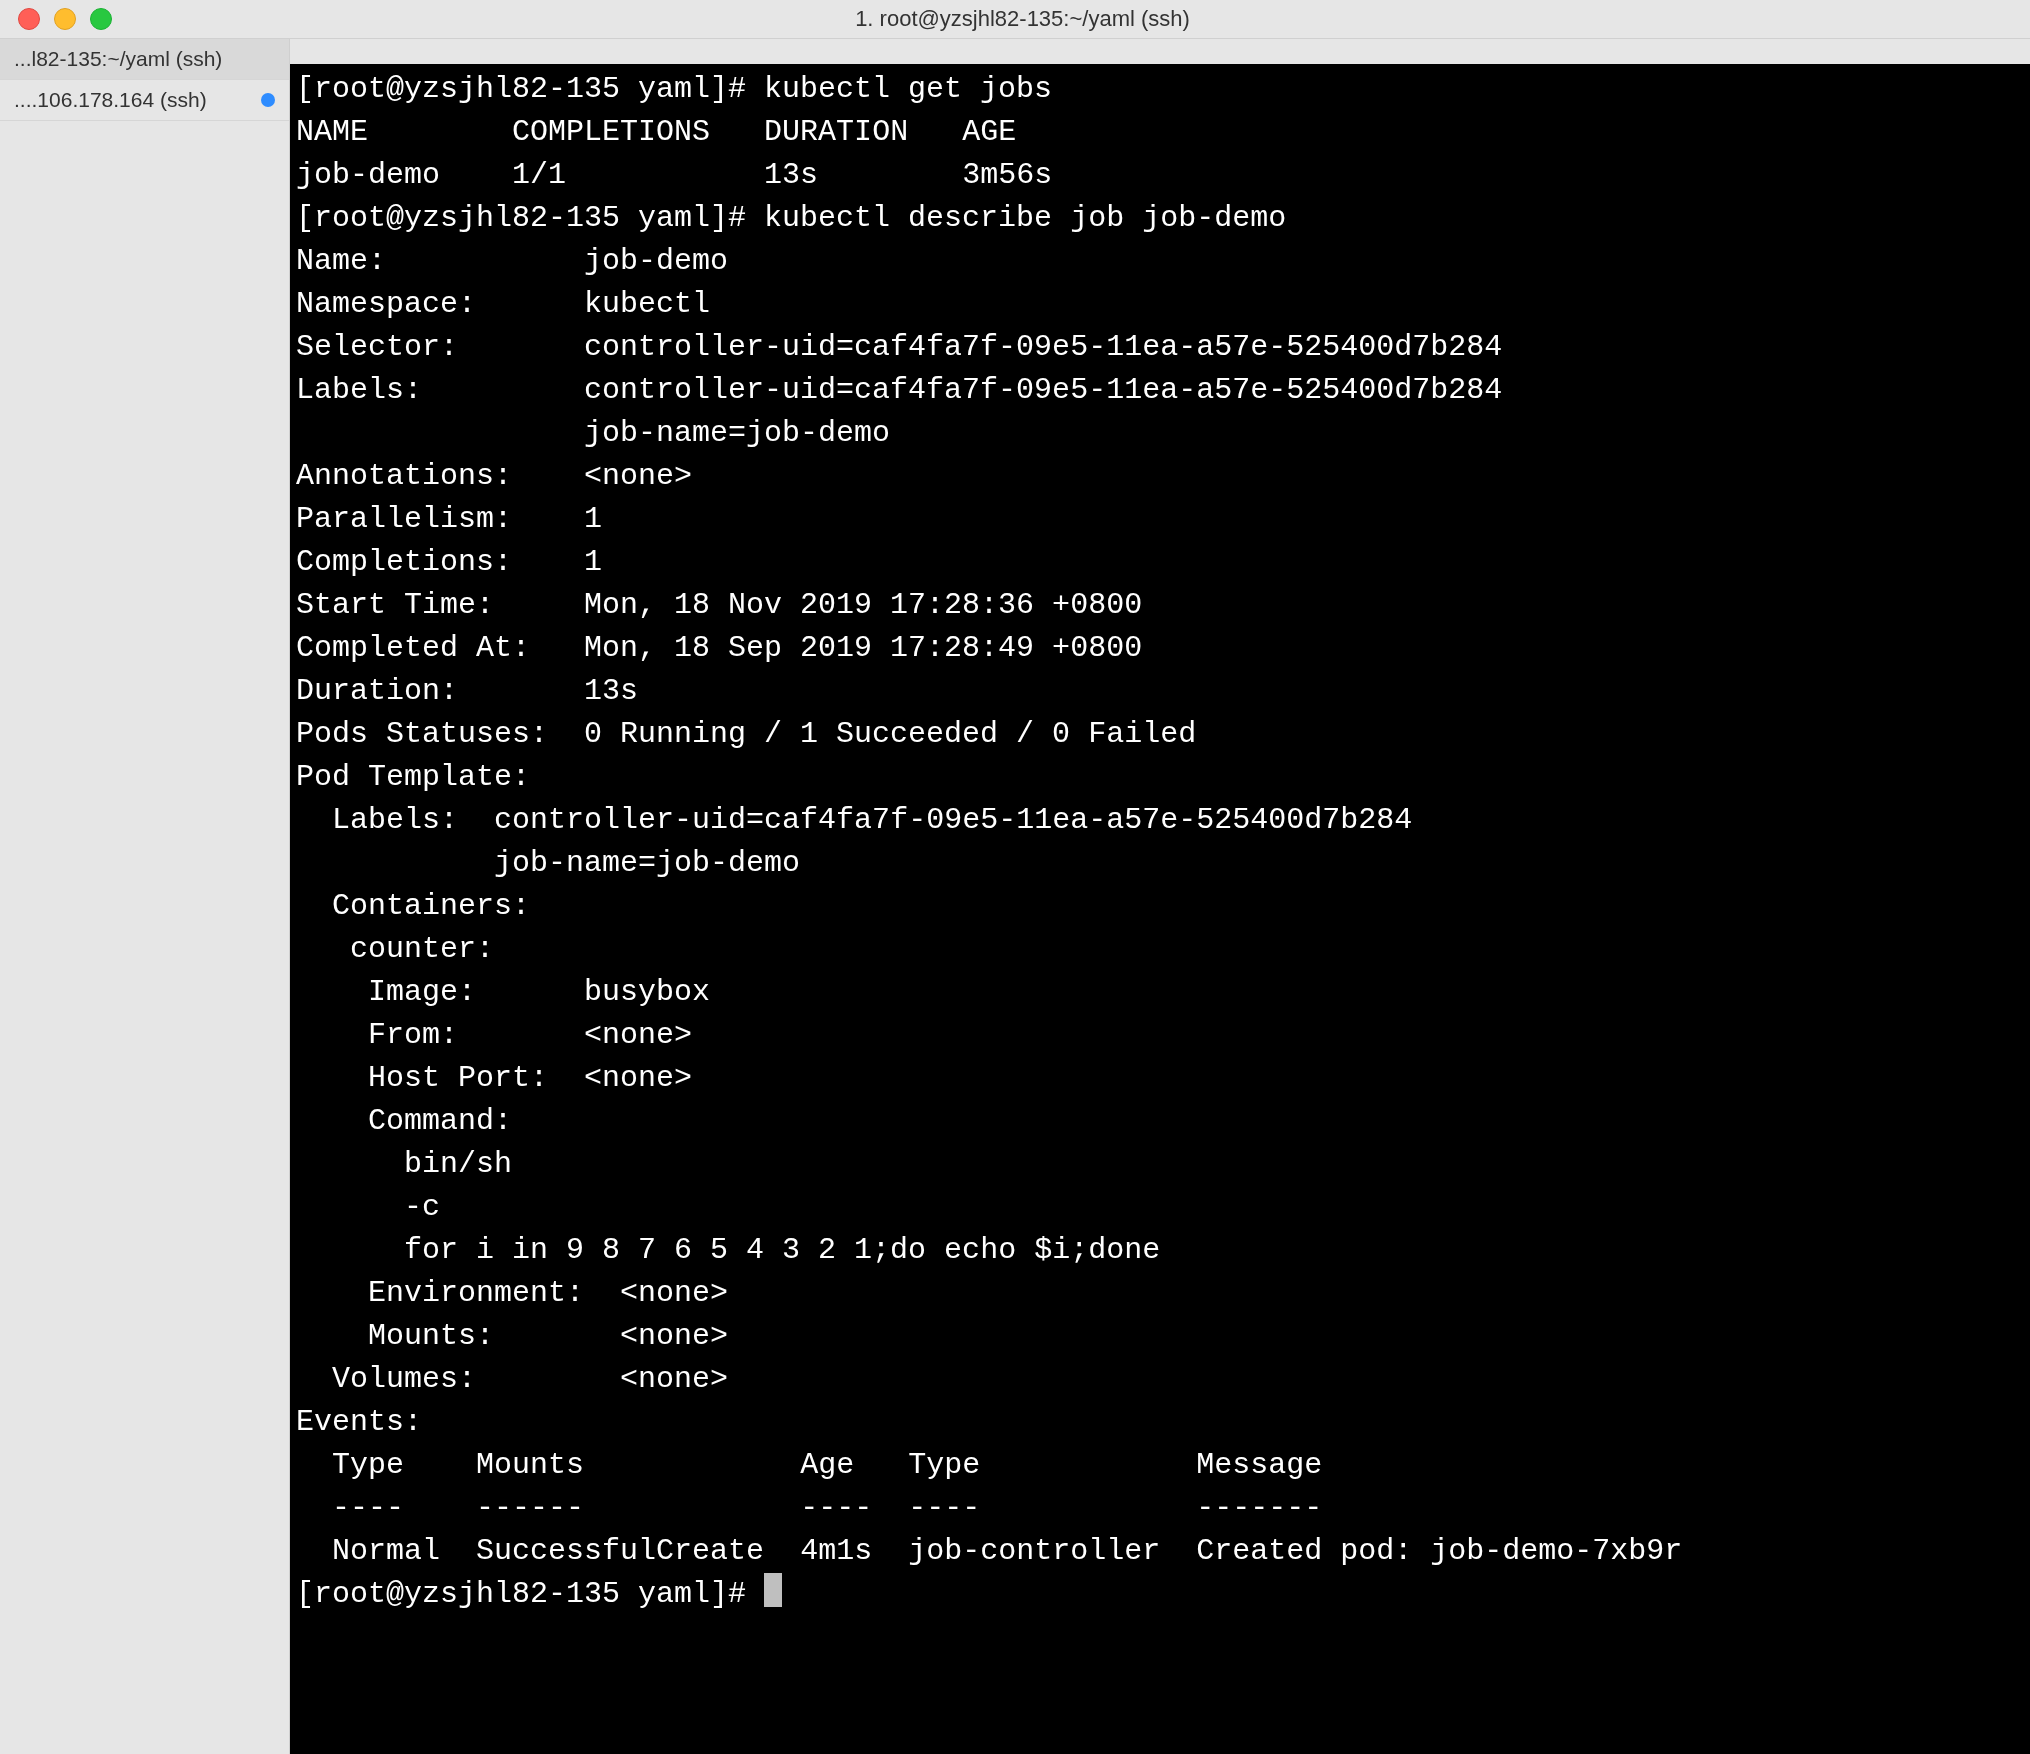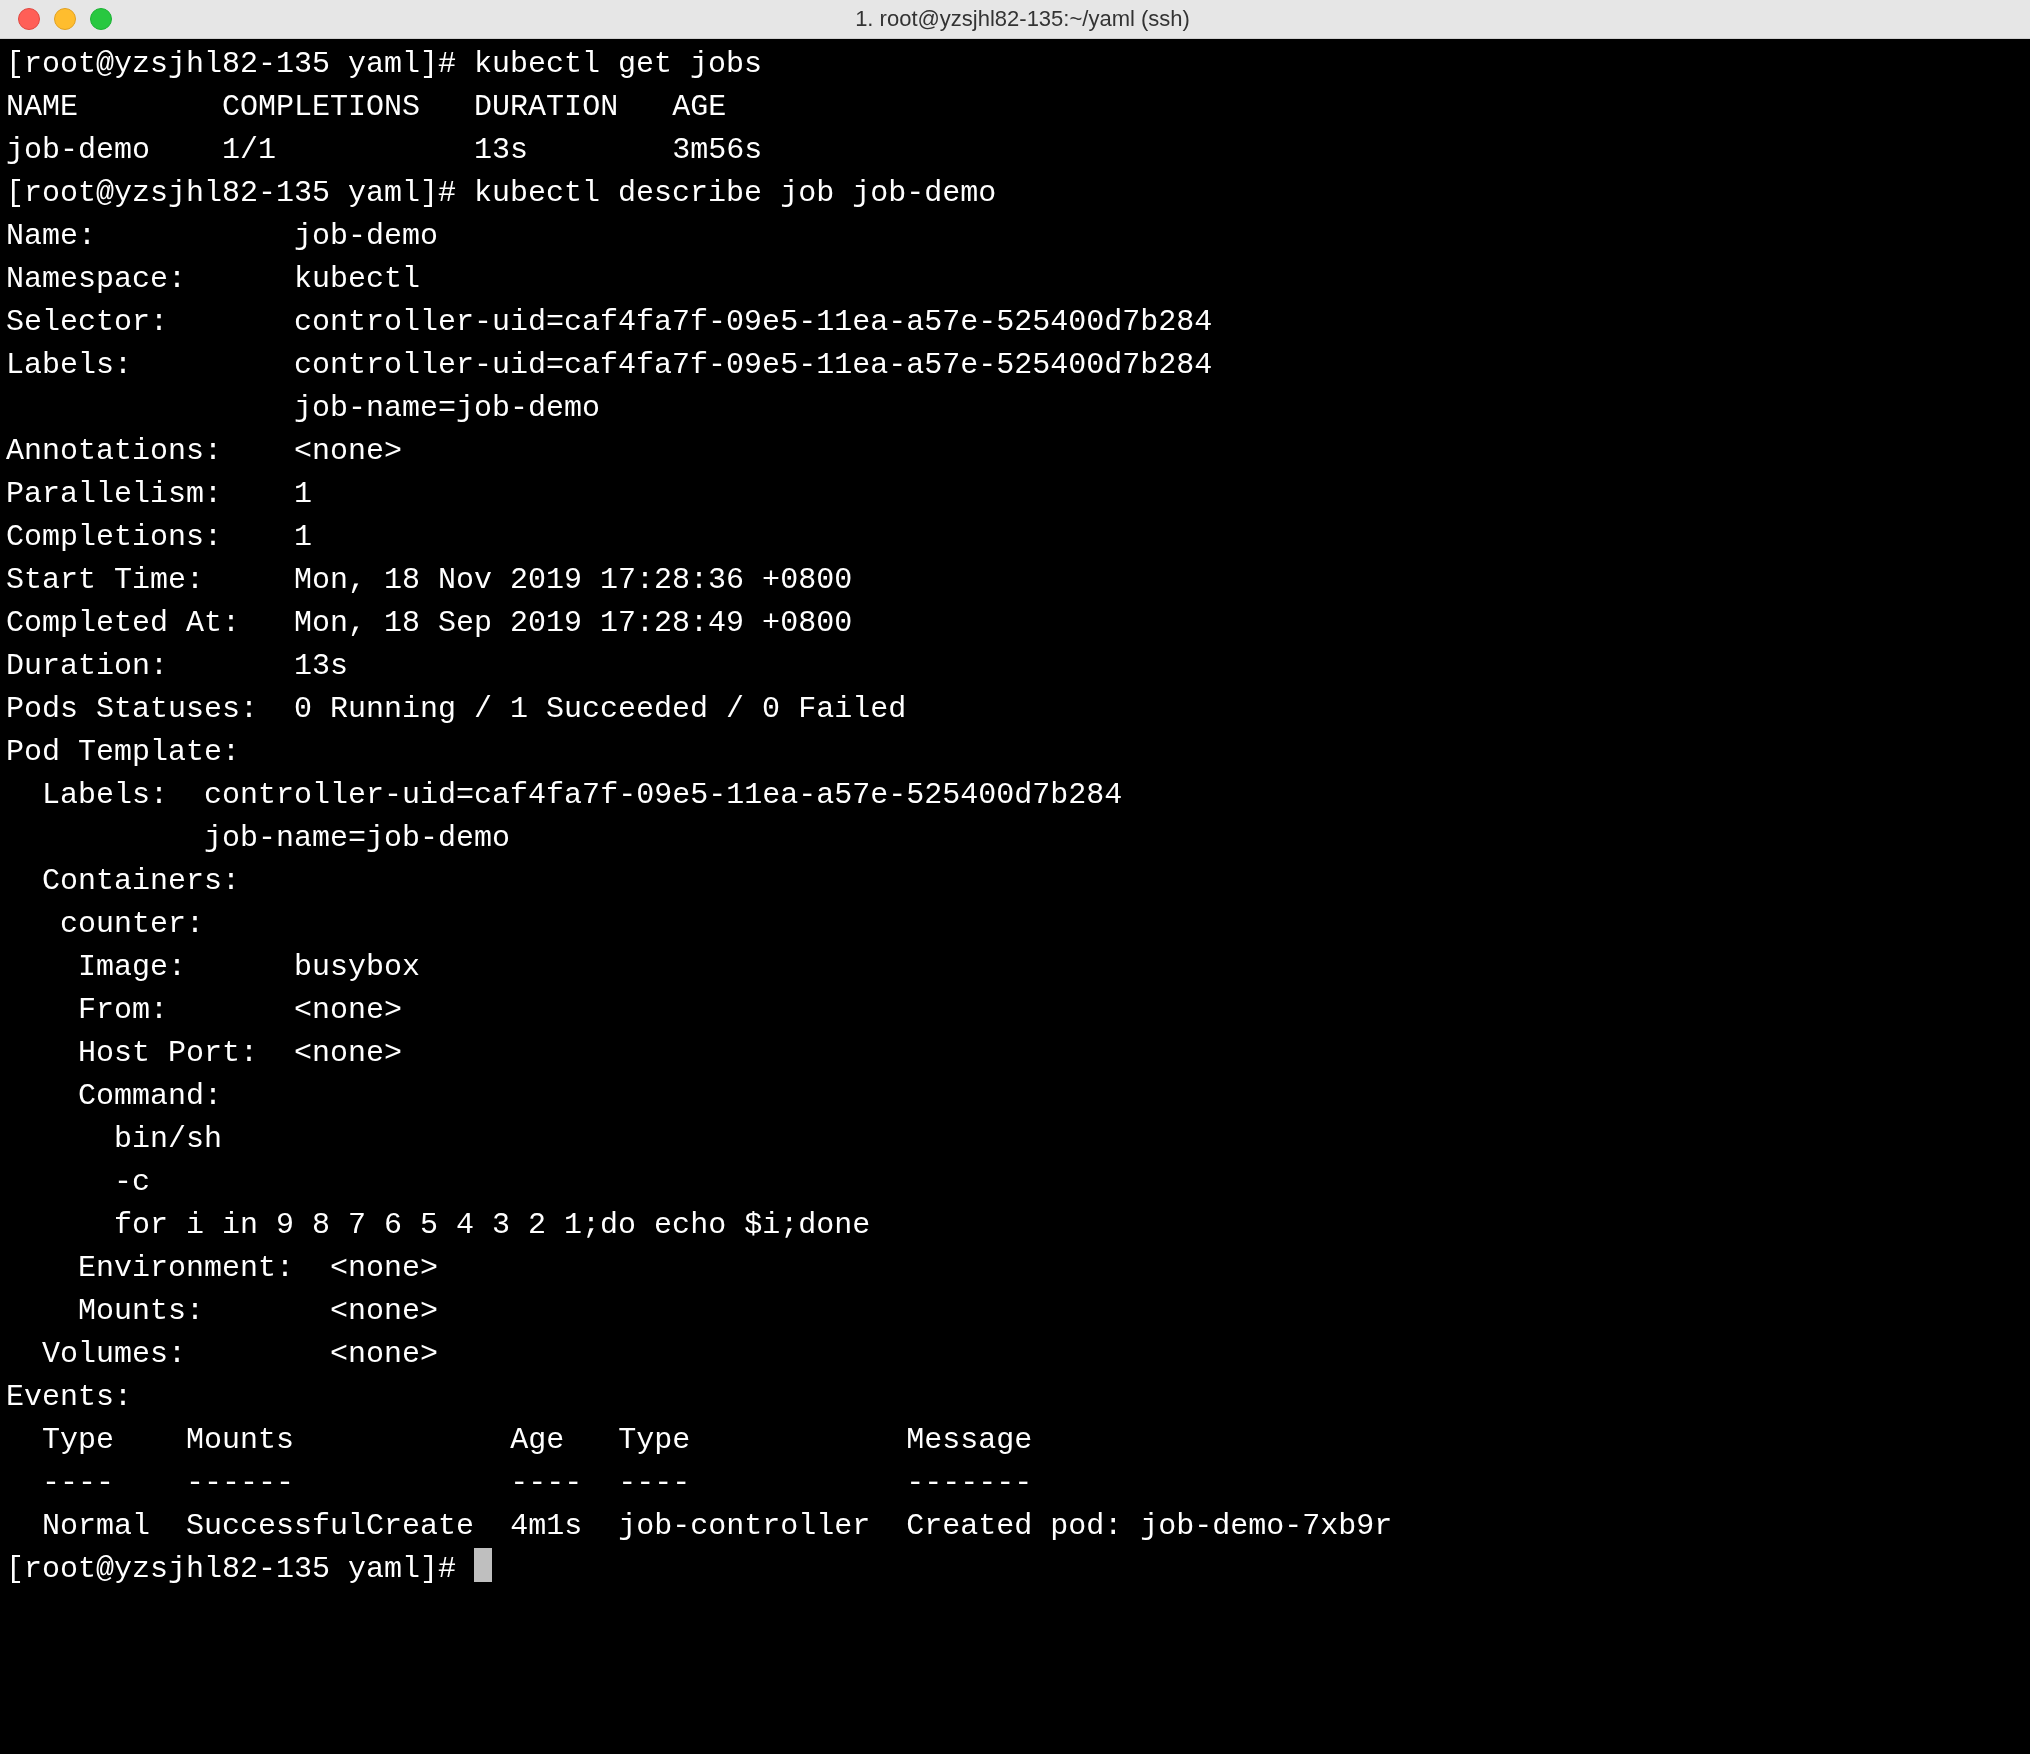--- a/index.html
+++ b/index.html
@@ -90,20 +90,21 @@
   .terminal {
     flex: 1 1 auto;
     background: #000;
     color: #fff;
     font-family: "Menlo", "Monaco", "Courier New", monospace;
     font-size: 30px;
     line-height: 43px;
     padding: 4px 6px 0 6px;
     white-space: pre;
     overflow: hidden;
+    margin-top: 25px;
   }
   .cursor {
     display: inline-block;
     width: 18px;
     height: 34px;
     background: #bfbfbf;
     vertical-align: -5px;
   }
 </style>
 </head>
@@ -112,20 +113,29 @@
 <div class="titlebar">
   <div class="traffic-lights">
     <div class="tl tl-close"></div>
     <div class="tl tl-minimize"></div>
     <div class="tl tl-zoom"></div>
   </div>
   <div class="window-title">1. root@yzsjhl82-135:~/yaml (ssh)</div>
 </div>
 
 <div class="content-row">
+  <div class="sidebar">
+    <div class="tab active">
+      <span class="label">...l82-135:~/yaml (ssh)</span>
+    </div>
+    <div class="tab">
+      <span class="label">....106.178.164 (ssh)</span>
+      <span class="dot"></span>
+    </div>
+  </div>
 
   <div class="terminal"><span>[root@yzsjhl82-135 yaml]# </span><span>kubectl get jobs</span>
 <span>NAME</span>        <span>COMPLETIONS</span>   <span>DURATION</span>   <span>AGE</span>
 <span>job-demo</span>    <span>1/1</span>           <span>13s</span>        <span>3m56s</span>
 <span>[root@yzsjhl82-135 yaml]# </span><span>kubectl describe job job-demo</span>
 Name:           <span>job-demo</span>
 Namespace:      <span>kubectl</span>
 Selector:       <span>controller-uid=caf4fa7f-09e5-11ea-a57e-525400d7b284</span>
 Labels:         <span>controller-uid=caf4fa7f-09e5-11ea-a57e-525400d7b284</span>
                 <span>job-name=job-demo</span>

